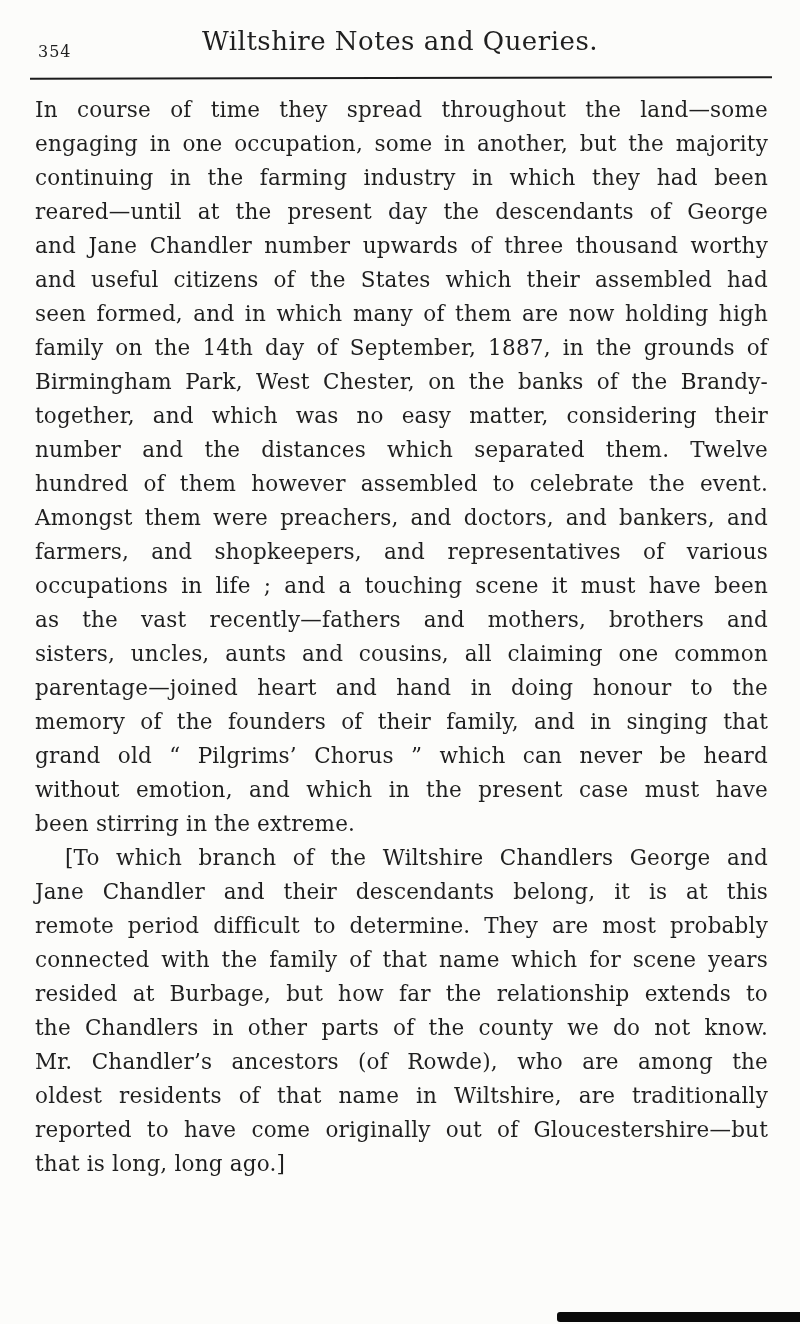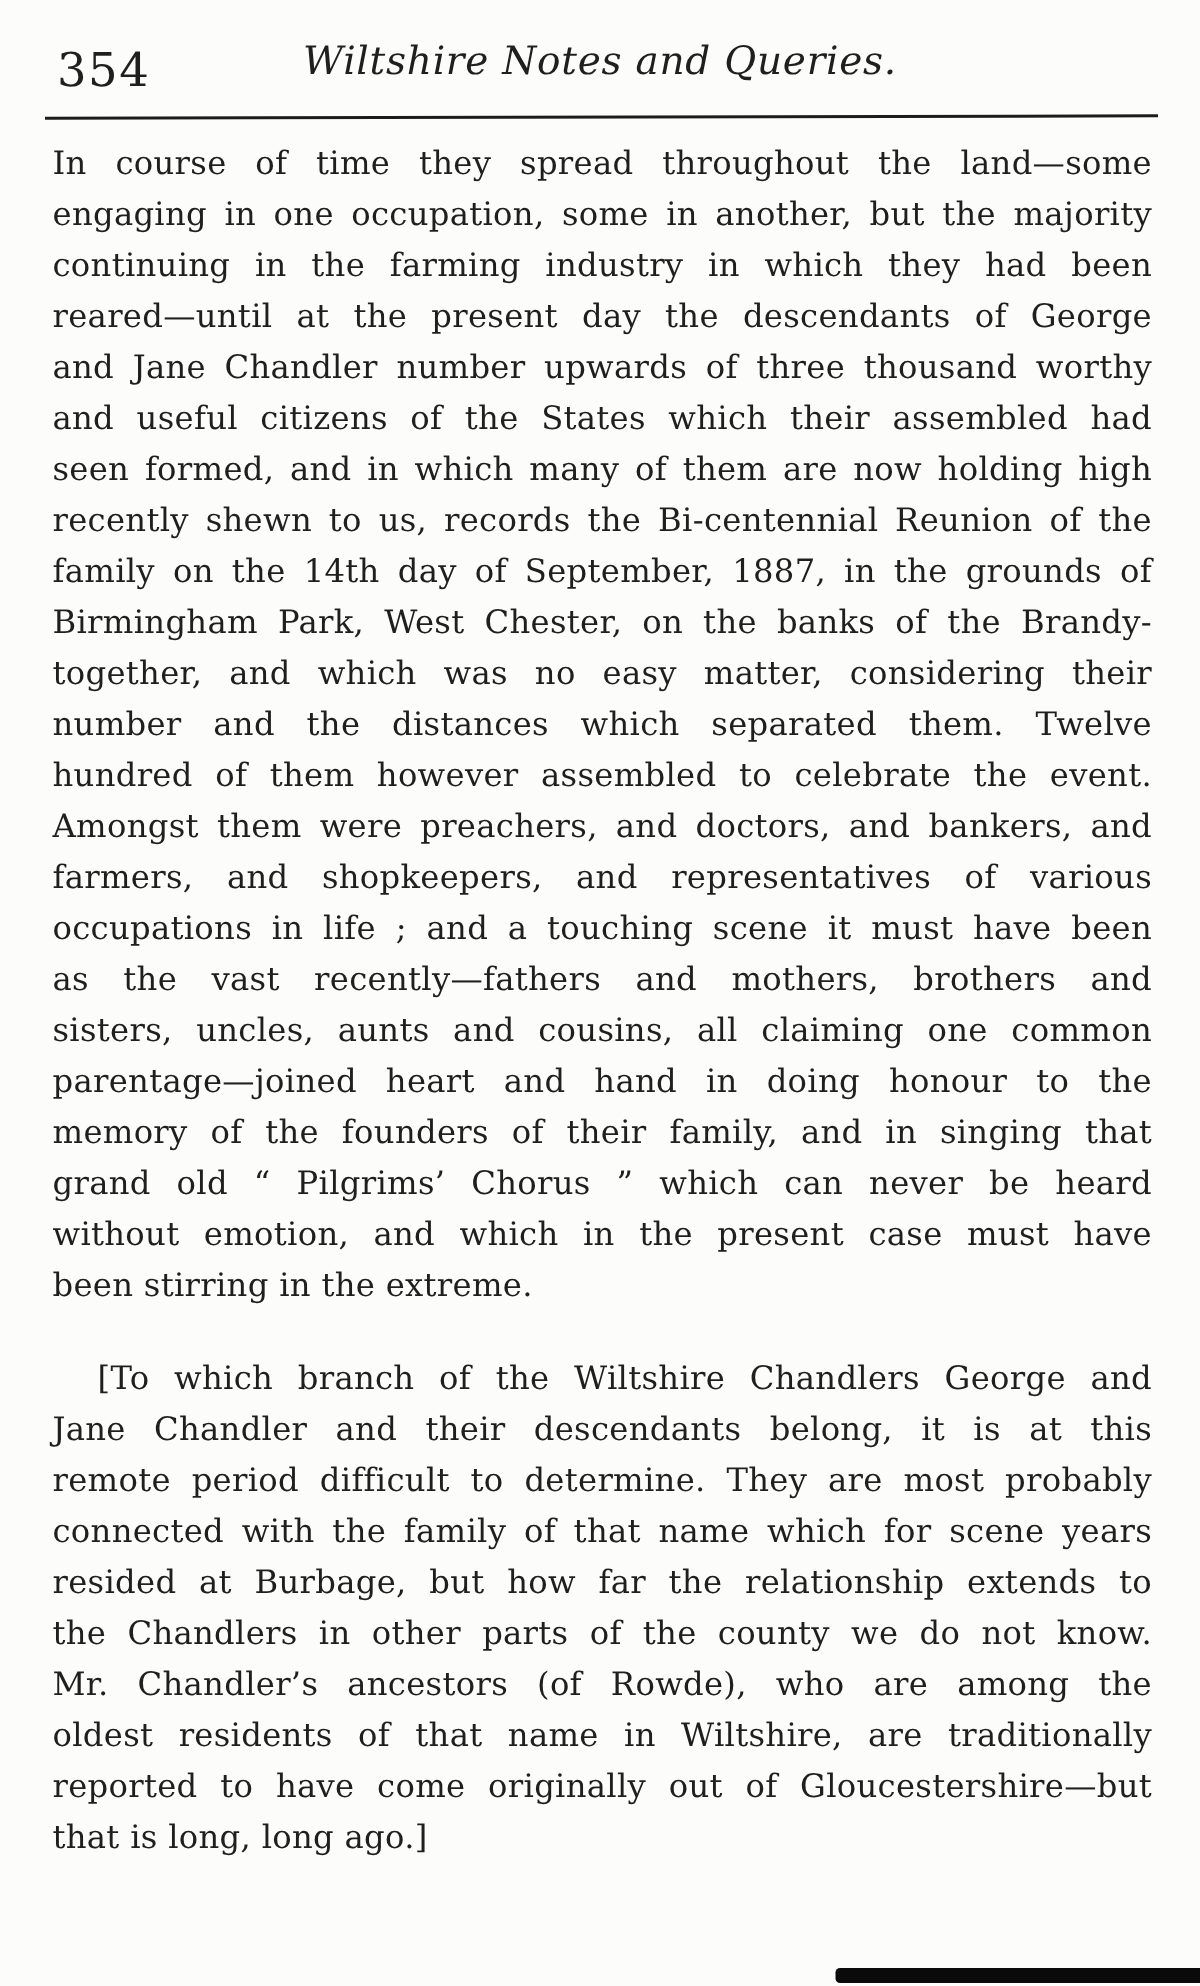--- a/index.html
+++ b/index.html
@@ -20,32 +20,31 @@
   .page-header {
     position: absolute;
     top: 26px;
     left: 36px;
     right: 36px;
     height: 44px;
   }
   .page-number {
     position: absolute;
     left: 2px;
-    top: 3px;
-    font-size: 31px;
+    top: 16px;
+    font-size: 16px;
     letter-spacing: 1px;
   }
   .journal-title {
     position: absolute;
     left: 0;
     right: 0;
     top: 0;
     margin: 0;
     text-align: center;
-    font-style: italic;
     font-weight: normal;
     font-size: 26px;
     letter-spacing: 0.5px;
   }
   .header-rule {
     position: absolute;
     top: 77px;
     left: 30px;
     width: 742px;
     height: 2px;
@@ -56,21 +55,21 @@
   .page-body {
     position: absolute;
     top: 93px;
     left: 35px;
     width: 733px;
   }
   .para {
     margin: 0;
   }
   .para2 {
-    margin-top: 28px;
+    margin-top: 0;
   }
   .line {
     font-size: 21.5px;
     line-height: 34px;
     letter-spacing: 0.2px;
     text-align: justify;
     text-align-last: justify;
     white-space: nowrap;
     overflow: visible;
   }
@@ -106,21 +105,20 @@
   <main class="page-body">
 
     <div class="para">
       <div class="line">In course of time they spread throughout the land—some</div>
       <div class="line">engaging in one occupation, some in another, but the majority</div>
       <div class="line">continuing in the farming industry in which they had been</div>
       <div class="line">reared—until at the present day the descendants of George</div>
       <div class="line">and Jane Chandler number upwards of three thousand worthy</div>
       <div class="line">and useful citizens of the States which their assembled had</div>
       <div class="line">seen formed, and in which many of them are now holding high</div>
-      <div class="line">recently shewn to us, records the Bi-centennial Reunion of the</div>
       <div class="line">family on the 14th day of September, 1887, in the grounds of</div>
       <div class="line">Birmingham Park, West Chester, on the banks of the Brandy-</div>
       <div class="line">together, and which was no easy matter, considering their</div>
       <div class="line">number and the distances which separated them. Twelve</div>
       <div class="line">hundred of them however assembled to celebrate the event.</div>
       <div class="line">Amongst them were preachers, and doctors, and bankers, and</div>
       <div class="line">farmers, and shopkeepers, and representatives of various</div>
       <div class="line">occupations in life ; and a touching scene it must have been</div>
       <div class="line">as the vast recently—fathers and mothers, brothers and</div>
       <div class="line">sisters, uncles, aunts and cousins, all claiming one common</div>

